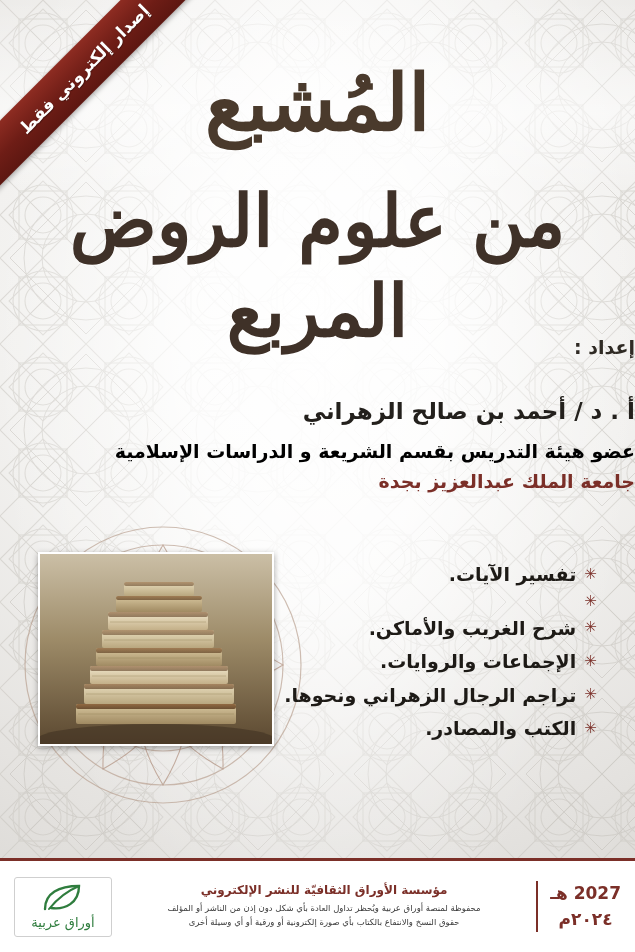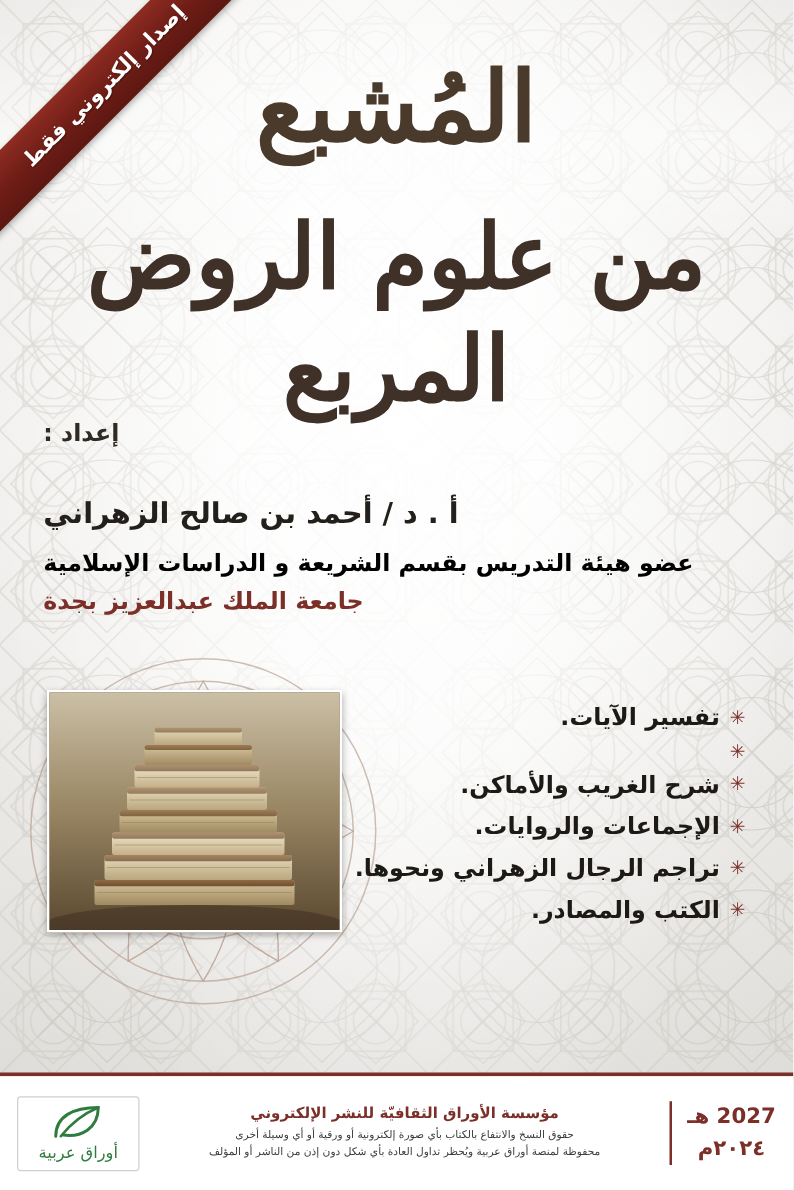--- a/index.html
+++ b/index.html
@@ -71,39 +71,39 @@
     left: 0; right: 0;
     top: 42px;
     text-align: center;
   }
   .title-main {
     font-family: "DejaVu Serif", "Liberation Serif", serif;
     color: #4a3a2c;
     font-size: 78px;
     line-height: 1.15;
     font-weight: bold;
-    margin: 0;
+    margin: 16px;
     text-shadow: 0 1px 0 rgba(255,255,255,0.8);
   }
   .title-sub {
     font-family: "DejaVu Serif", "Liberation Serif", serif;
     color: #3f3128;
     font-size: 72px;
     line-height: 1.25;
     font-weight: bold;
     margin: 28px 0 0 0;
     text-shadow: 0 1px 0 rgba(255,255,255,0.8);
   }
 
   
   .author-block {
     position: absolute;
     left: 0; right: 0;
     top: 336px;
-    text-align: left;
+    text-align: right;
     padding-left: 35px;
   }
   .author-prep {
     color: #2f2a24;
     font-size: 19px;
     font-weight: bold;
     margin-bottom: 12px;
   }
   .author-name {
     color: #23201c;
@@ -424,22 +424,22 @@
   <div class="footer-rule"></div>
   <div class="footer">
 
     <div class="footer-date">
       <div>2027 هـ</div>
       <div>٢٠٢٤م</div>
     </div>
 
     <div class="footer-center">
       <div class="footer-pub">مؤسسة الأوراق الثقافيّة للنشر الإلكتروني</div>
+      <div class="footer-rights">محفوظة لمنصة أوراق عربية ويُحظر تداول العادة بأي شكل دون إذن من الناشر أو المؤلف</div>
       <div class="footer-rights">حقوق النسخ والانتفاع بالكتاب بأي صورة إلكترونية أو ورقية أو أي وسيلة أخرى</div>
-      <div class="footer-rights">محفوظة لمنصة أوراق عربية ويُحظر تداول العادة بأي شكل دون إذن من الناشر أو المؤلف</div>
     </div>
 
     <div class="footer-logo">
       <svg width="48" height="30" viewBox="0 0 48 30" xmlns="http://www.w3.org/2000/svg">
         <path d="M6 26 C6 10 20 3 40 3 C40 20 26 27 12 25" fill="none" stroke="#2f7d3e" stroke-width="2.4" stroke-linecap="round"></path>
         <path d="M40 3 C28 8 18 16 10 26" fill="none" stroke="#2f7d3e" stroke-width="2" stroke-linecap="round"></path>
       </svg>
       <div class="footer-logo-text">أوراق عربية</div>
     </div>
 

